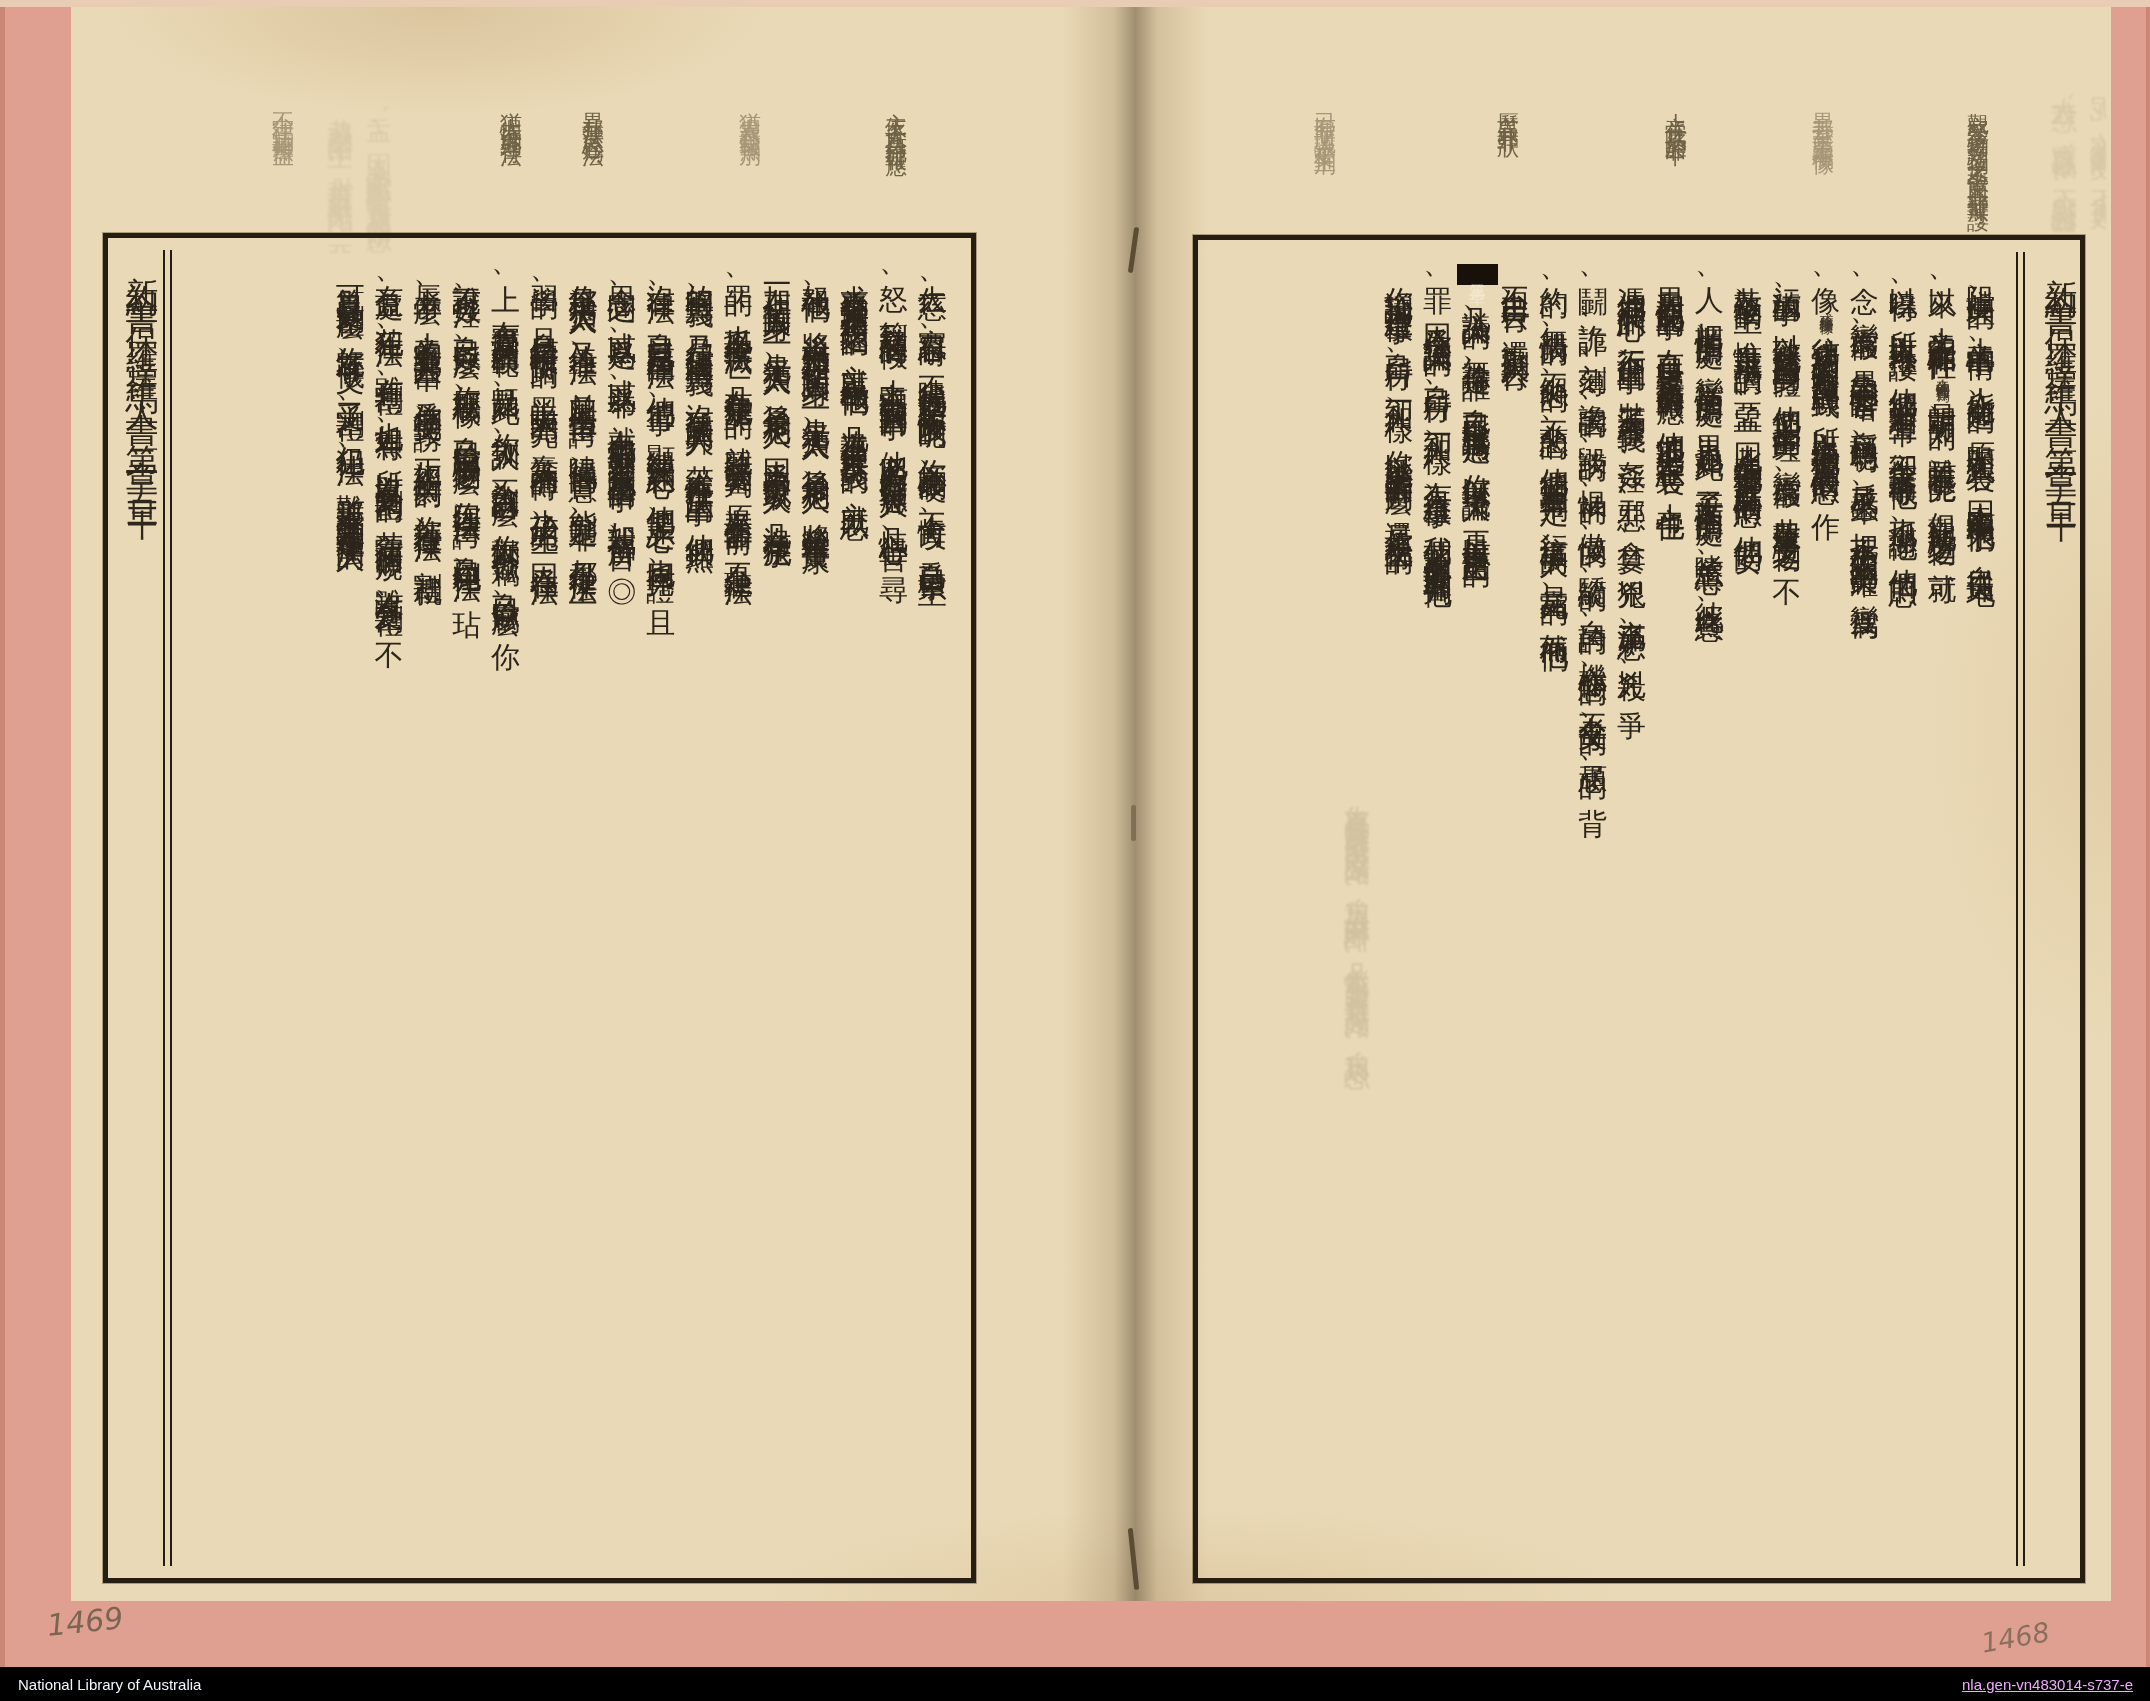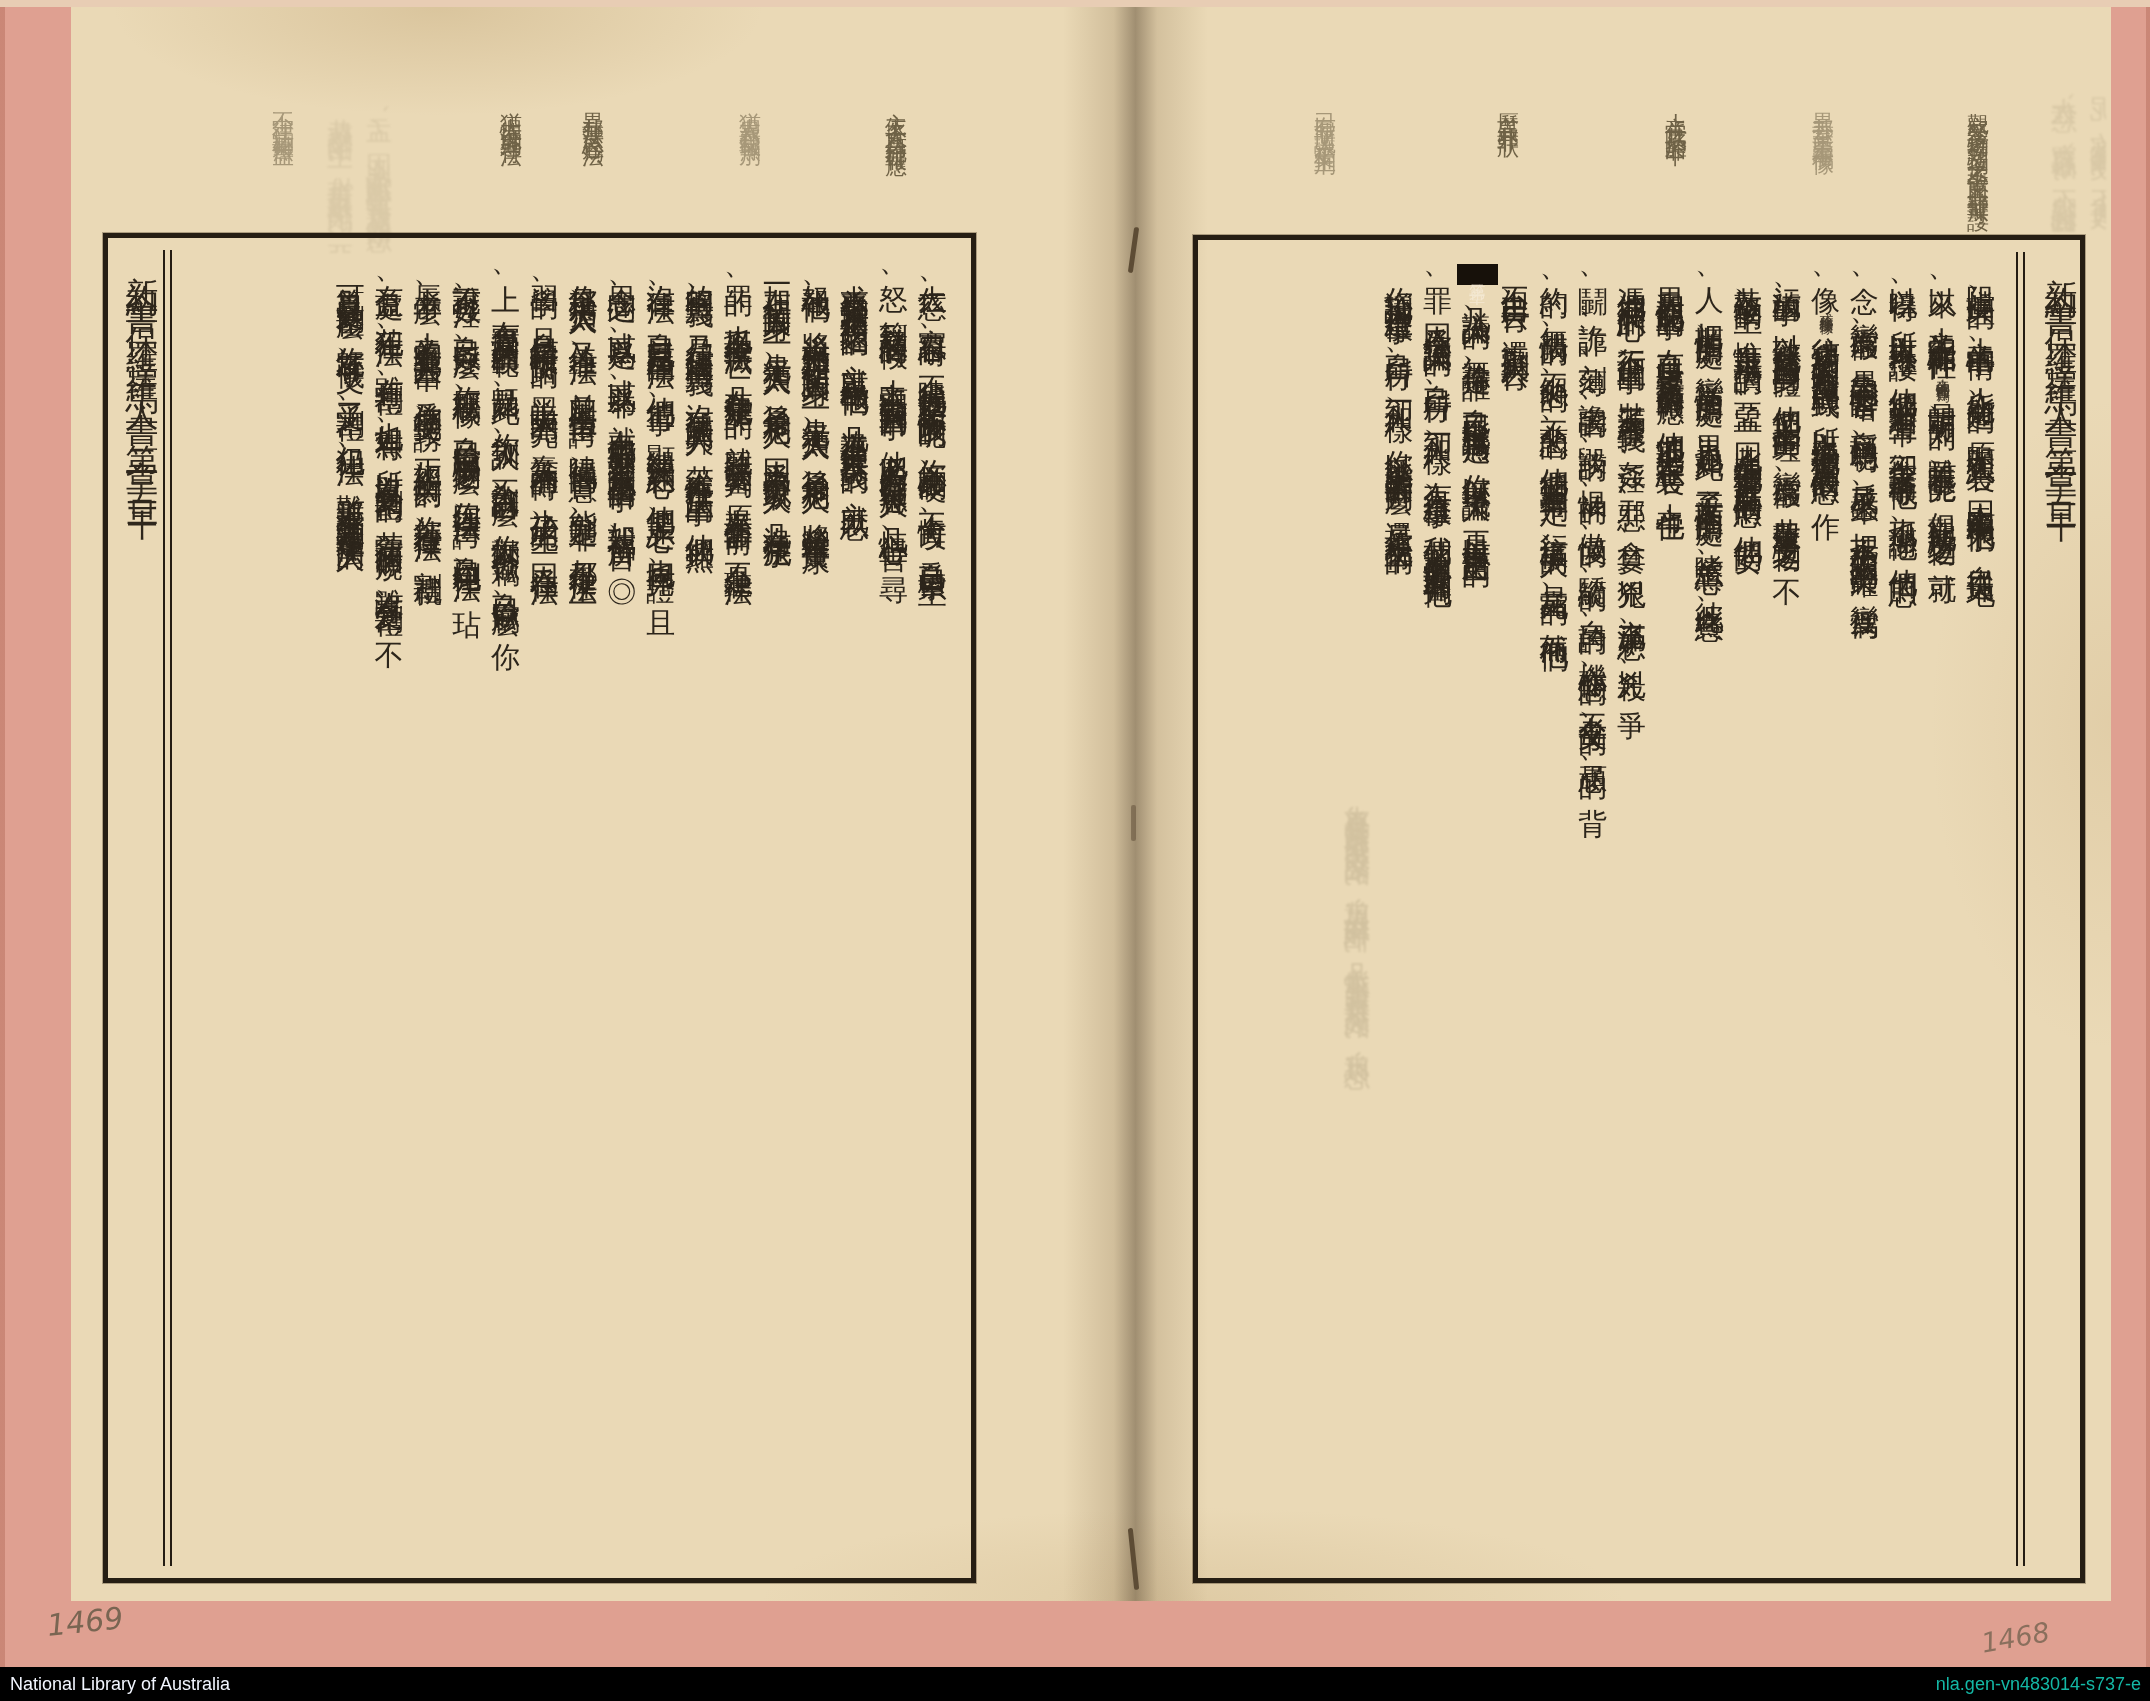--- a/index.html
+++ b/index.html
@@ -72,23 +72,23 @@
 
   
   .hand{position:absolute;font-family:"DejaVu Sans",sans-serif;font-style:italic;
     color:#6e5f4c;}
   .hand.n-left{left:47px;top:1604px;font-size:30px;transform:rotate(-6deg);opacity:.9;}
   .hand.n-right{left:1981px;top:1622px;font-size:27px;transform:rotate(-10deg);opacity:.75;}
 
   
   .footer{position:absolute;left:0;right:0;bottom:0;height:34px;background:#000;
     display:flex;align-items:center;justify-content:space-between;
-    font-family:"Liberation Sans",sans-serif;font-size:18px;color:#f2f6ff;
-    padding:0 10px;box-sizing:border-box;}
-  .footer .ident{color:#14b8a6;}
+    font-family:"Liberation Sans",sans-serif;font-size:15px;color:#f2f6ff;
+    padding:0 18px;box-sizing:border-box;}
+  .footer .ident{color:#f0abfc;text-decoration:underline;}
 </style>
 </head>
 <body>
 
 <div id="stage">
 
   <div class="paper"></div>
   <div class="spine"></div>
   <div class="stitch s1"></div>
   <div class="stitch s2"></div>

